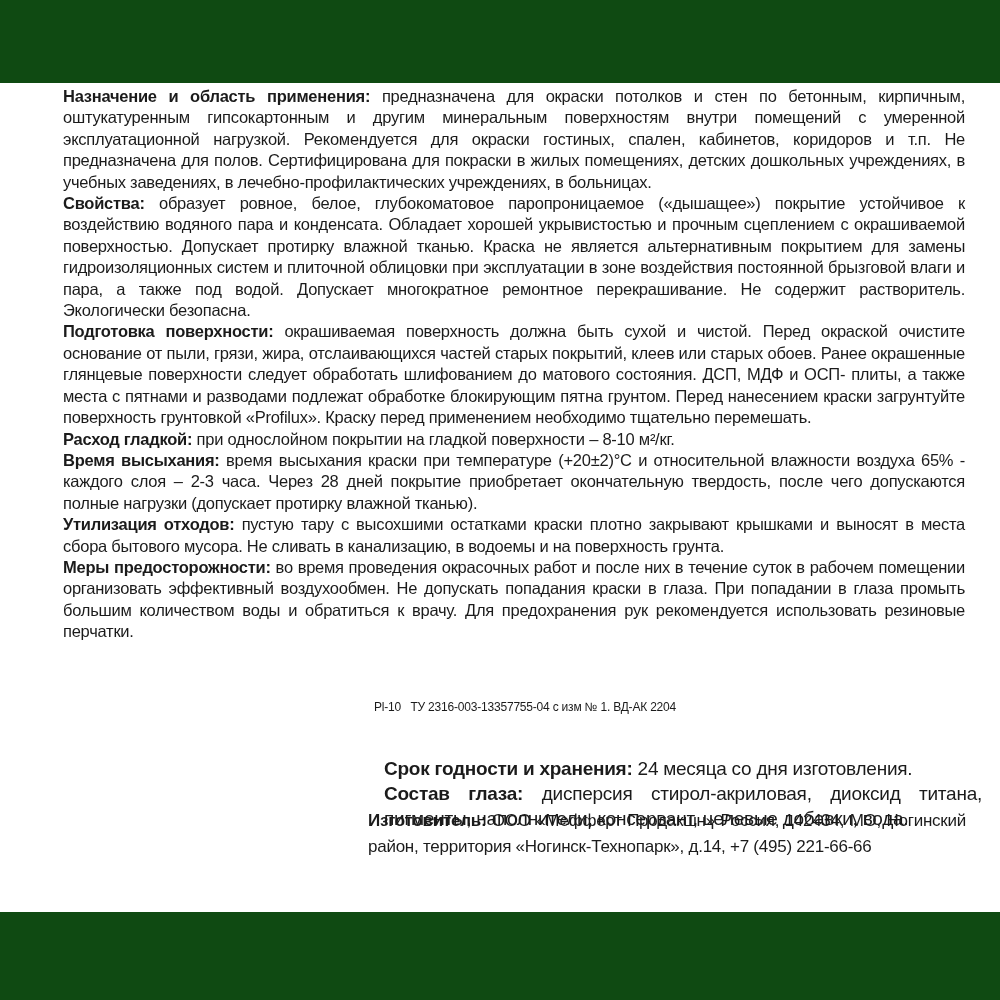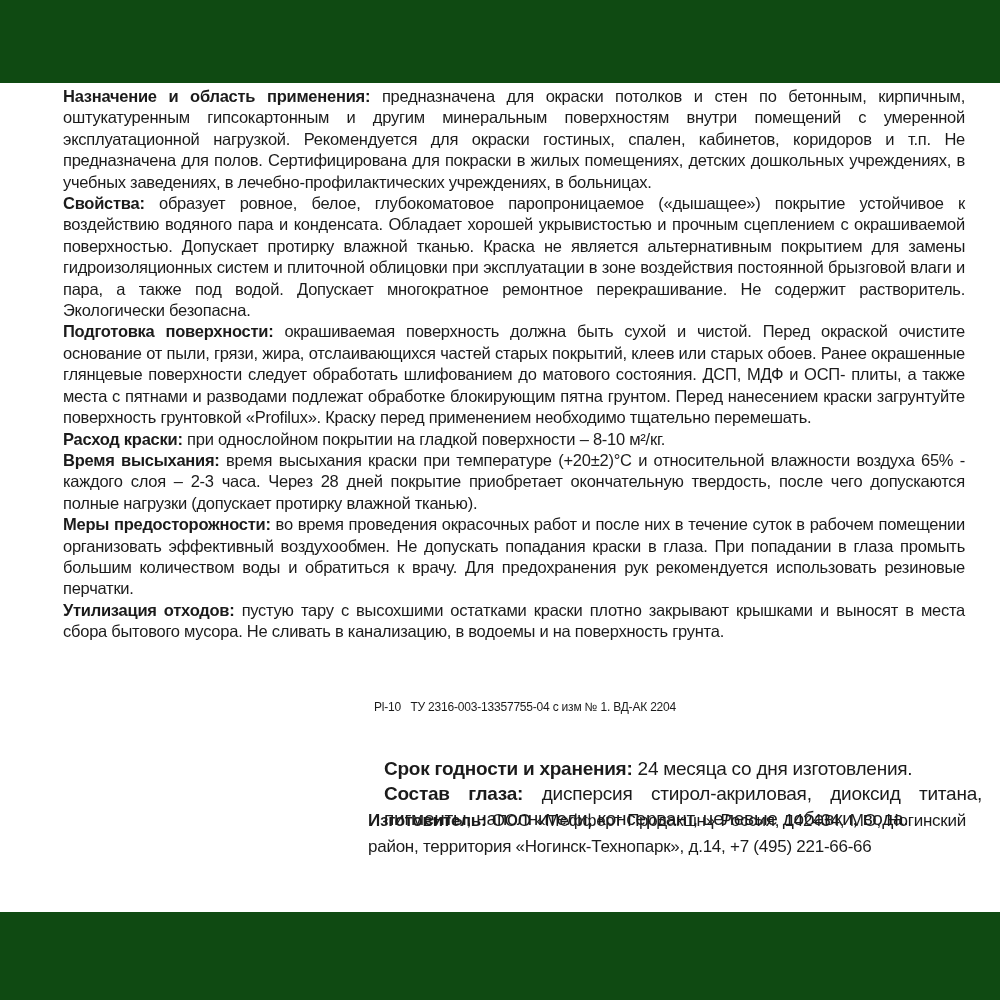--- a/index.html
+++ b/index.html
@@ -79,28 +79,28 @@
 
   <div class="bar bar-top" style="background: rgb(15, 74, 18);"></div>
 
   <div class="content">
     <p><span class="sec-label">Назначение и область применения:</span>
       <span>предназначена для окраски потолков и стен по бетонным, кирпичным, оштукатуренным гипсокартонным и другим минеральным поверхностям внутри помещений с умеренной эксплуатационной нагрузкой. Рекомендуется для окраски гостиных, спален, кабинетов, коридоров и т.п. Не предназначена для полов. Сертифицирована для покраски в жилых помещениях, детских дошкольных учреждениях, в учебных заведениях, в лечебно-профилактических учреждениях, в больницах.</span></p>
     <p><span class="sec-label">Свойства:</span>
       <span>образует ровное, белое, глубокоматовое паропроницаемое («дышащее») покрытие устойчивое к воздействию водяного пара и конденсата. Обладает хорошей укрывистостью и прочным сцеплением с окрашиваемой поверхностью. Допускает протирку влажной тканью. Краска не является альтернативным покрытием для замены гидроизоляционных систем и плиточной облицовки при эксплуатации в зоне воздействия постоянной брызговой влаги и пара, а также под водой. Допускает многократное ремонтное перекрашивание. Не содержит растворитель. Экологически безопасна.</span></p>
     <p><span class="sec-label">Подготовка поверхности:</span>
       <span>окрашиваемая поверхность должна быть сухой и чистой. Перед окраской очистите основание от пыли, грязи, жира, отслаивающихся частей старых покрытий, клеев или старых обоев. Ранее окрашенные глянцевые поверхности следует обработать шлифованием до матового состояния. ДСП, МДФ и ОСП- плиты, а также места с пятнами и разводами подлежат обработке блокирующим пятна грунтом. Перед нанесением краски загрунтуйте поверхность грунтовкой «Profilux». Краску перед применением необходимо тщательно перемешать.</span></p>
-    <p><span class="sec-label">Расход краски:</span>
+    <p><span class="sec-label">Расход гладкой:</span>
       <span>при однослойном покрытии на гладкой поверхности – 8-10 м²/кг.</span></p>
     <p><span class="sec-label">Время высыхания:</span>
       <span>время высыхания краски при температуре (+20±2)°С и относительной влажности воздуха 65% - каждого слоя – 2-3 часа. Через 28 дней покрытие приобретает окончательную твердость, после чего допускаются полные нагрузки (допускает протирку влажной тканью).</span></p>
+    <p><span class="sec-label">Утилизация отходов:</span>
+      <span>пустую тару с высохшими остатками краски плотно закрывают крышками и выносят в места сбора бытового мусора. Не сливать в канализацию, в водоемы и на поверхность грунта.</span></p>
     <p><span class="sec-label">Меры предосторожности:</span>
       <span>во время проведения окрасочных работ и после них в течение суток в рабочем помещении организовать эффективный воздухообмен. Не допускать попадания краски в глаза. При попадании в глаза промыть большим количеством воды и обратиться к врачу. Для предохранения рук рекомендуется использовать резиновые перчатки.</span></p>
-    <p><span class="sec-label">Утилизация отходов:</span>
-      <span>пустую тару с высохшими остатками краски плотно закрывают крышками и выносят в места сбора бытового мусора. Не сливать в канализацию, в водоемы и на поверхность грунта.</span></p>
   </div>
 
   <div class="tu-line">Pl-10   ТУ 2316-003-13357755-04 с изм № 1. ВД-АК 2204</div>
 
   <div class="info-block">
     <p><span class="sec-label">Срок годности и хранения:</span>
       <span>24 месяца со дня изготовления.</span></p>
     <p><span class="sec-label">Состав глаза:</span>
       <span>дисперсия стирол-акриловая, диоксид титана, пигменты, наполнители, консервант, целевые добавки, вода.</span></p>
   </div>

